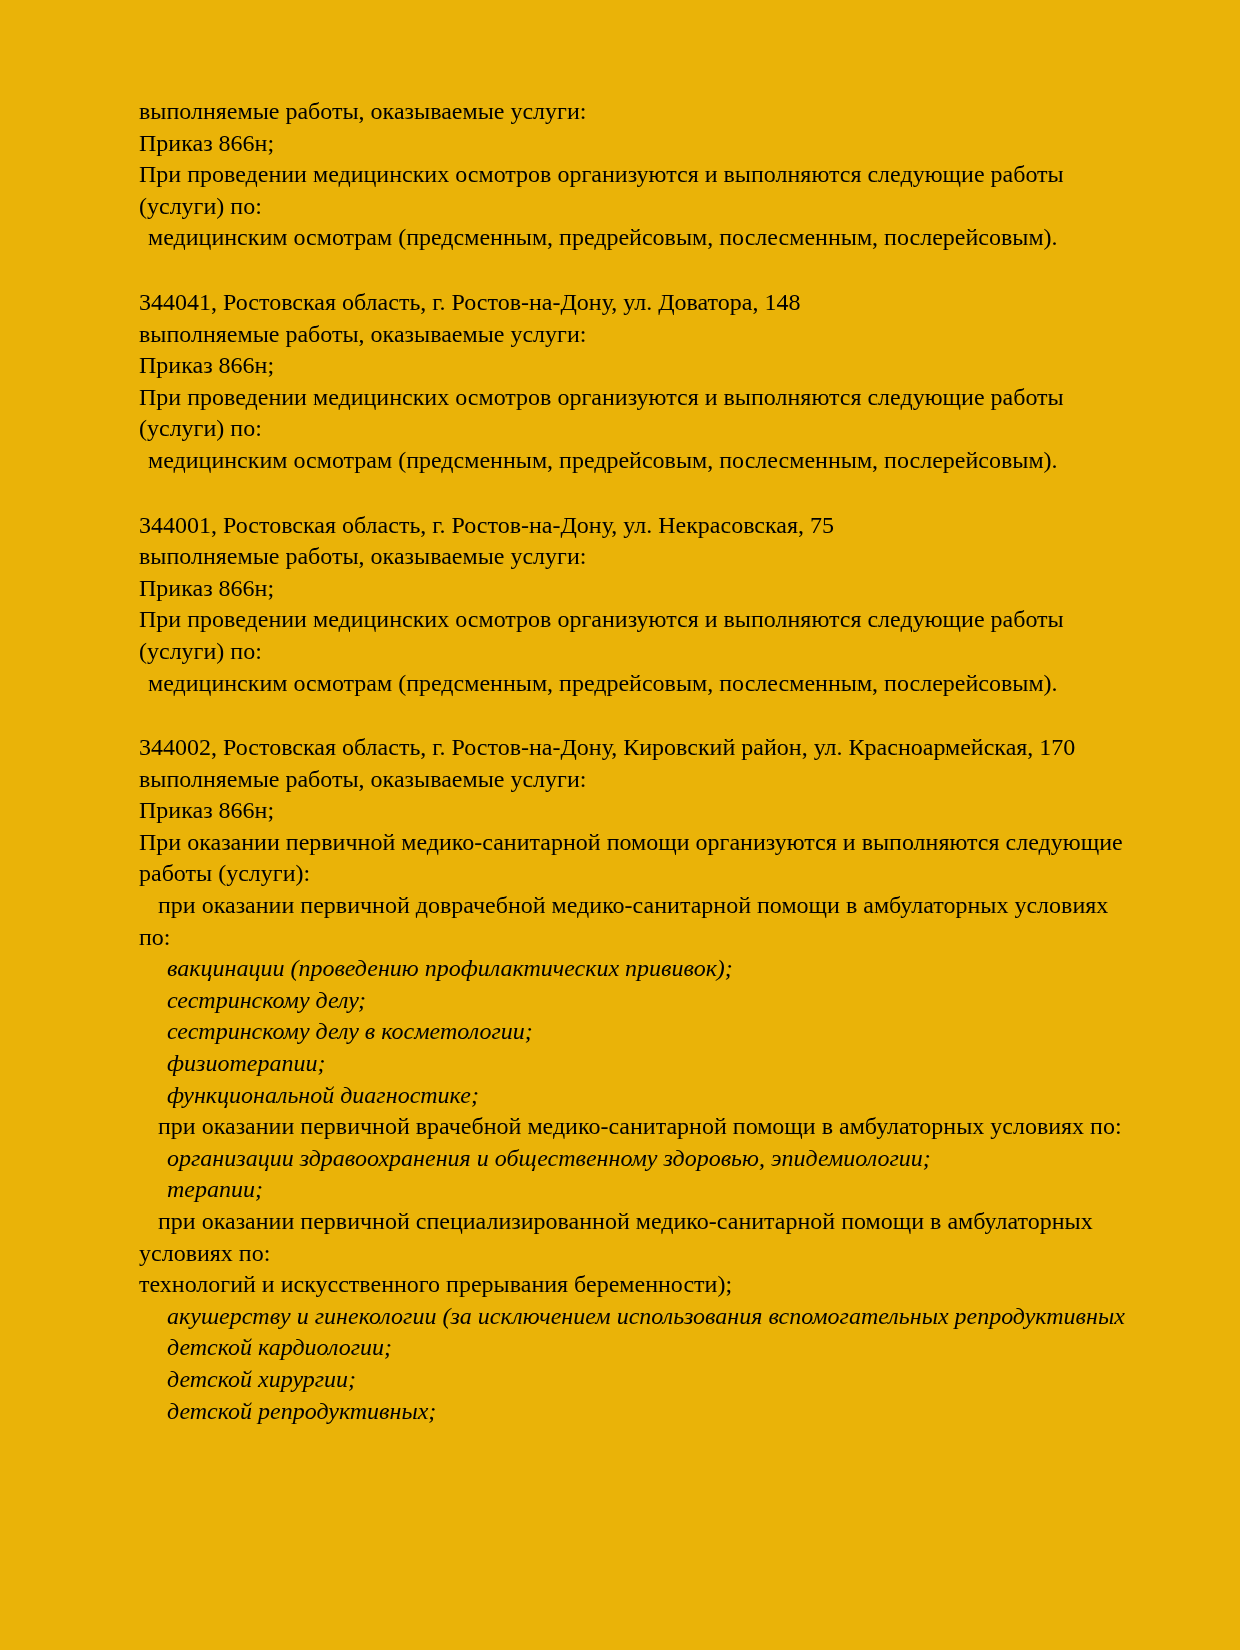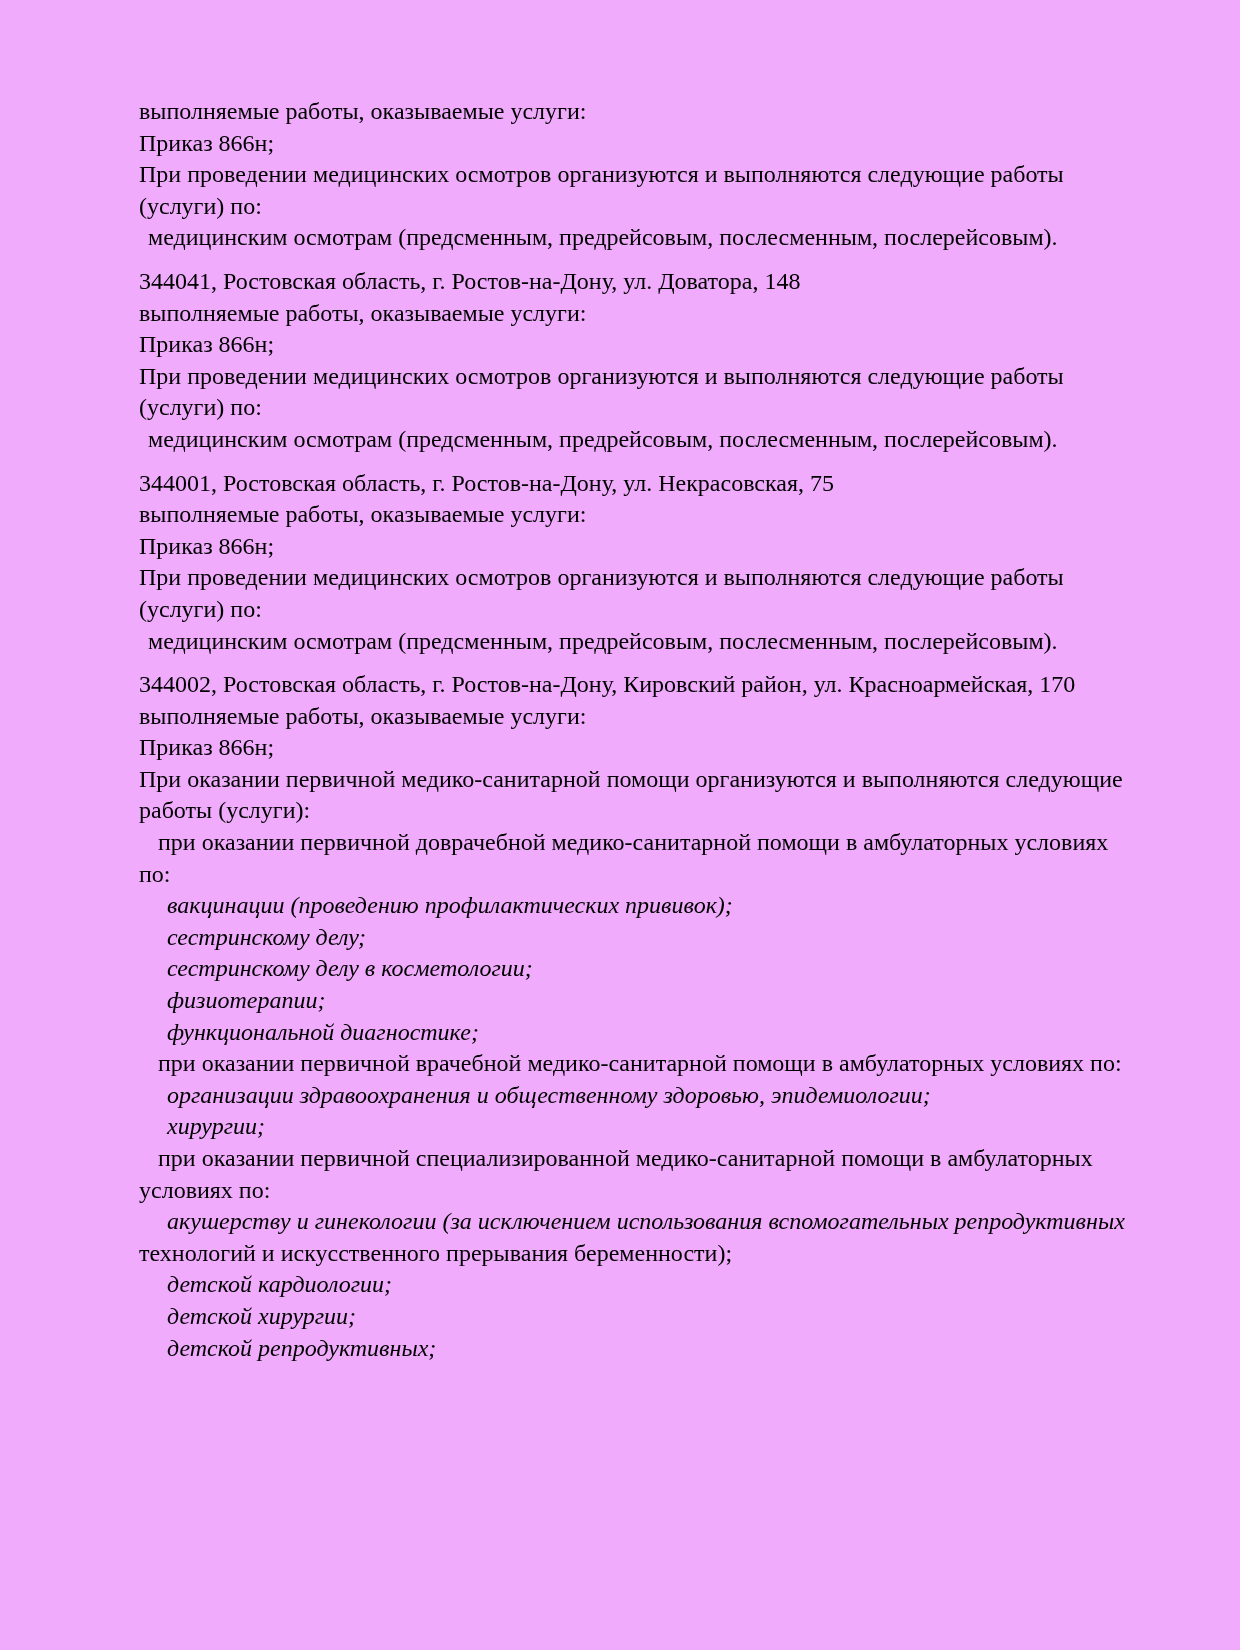--- a/index.html
+++ b/index.html
@@ -4,36 +4,36 @@
 <style>
   html, body {
     margin: 0;
     padding: 0;
     background: #ffffff;
   }
   .page {
     position: relative;
     width: 1240px;
     height: 1650px;
-    background: #f0abfc;
+    background: #eab308;
     overflow: hidden;
     font-family: "Liberation Serif", "DejaVu Serif", serif;
     color: #000000;
   }
   .content {
     position: absolute;
     left: 139px;
     top: 96px;
     width: 1040px;
     font-size: 24px;
     line-height: 31.6px;
     -webkit-font-smoothing: antialiased;
   }
   .block + .block {
-    margin-top: 12px;
+    margin-top: 33px;
   }
   .line {
     white-space: nowrap;
   }
   
   .i0 { padding-left: 0; }
   .i1 { padding-left: 9px; }
   .i2 { padding-left: 19px; }
   .i3 { padding-left: 28px; font-style: italic; }
 </style>
@@ -73,23 +73,23 @@
         <div class="line i0">работы (услуги):</div>
         <div class="line i2">при оказании первичной доврачебной медико-санитарной помощи в амбулаторных условиях</div>
         <div class="line i0">по:</div>
         <div class="line i3">вакцинации (проведению профилактических прививок);</div>
         <div class="line i3">сестринскому делу;</div>
         <div class="line i3">сестринскому делу в косметологии;</div>
         <div class="line i3">физиотерапии;</div>
         <div class="line i3">функциональной диагностике;</div>
         <div class="line i2">при оказании первичной врачебной медико-санитарной помощи в амбулаторных условиях по:</div>
         <div class="line i3">организации здравоохранения и общественному здоровью, эпидемиологии;</div>
-        <div class="line i3">хирургии;</div>
+        <div class="line i3">терапии;</div>
         <div class="line i2">при оказании первичной специализированной медико-санитарной помощи в амбулаторных</div>
         <div class="line i0">условиях по:</div>
+        <div class="line i0">технологий и искусственного прерывания беременности);</div>
         <div class="line i3">акушерству и гинекологии (за исключением использования вспомогательных репродуктивных</div>
-        <div class="line i0">технологий и искусственного прерывания беременности);</div>
         <div class="line i3">детской кардиологии;</div>
         <div class="line i3">детской хирургии;</div>
         <div class="line i3">детской репродуктивных;</div>
       </div>
     </div>
 </div>
 
 </body></html>

